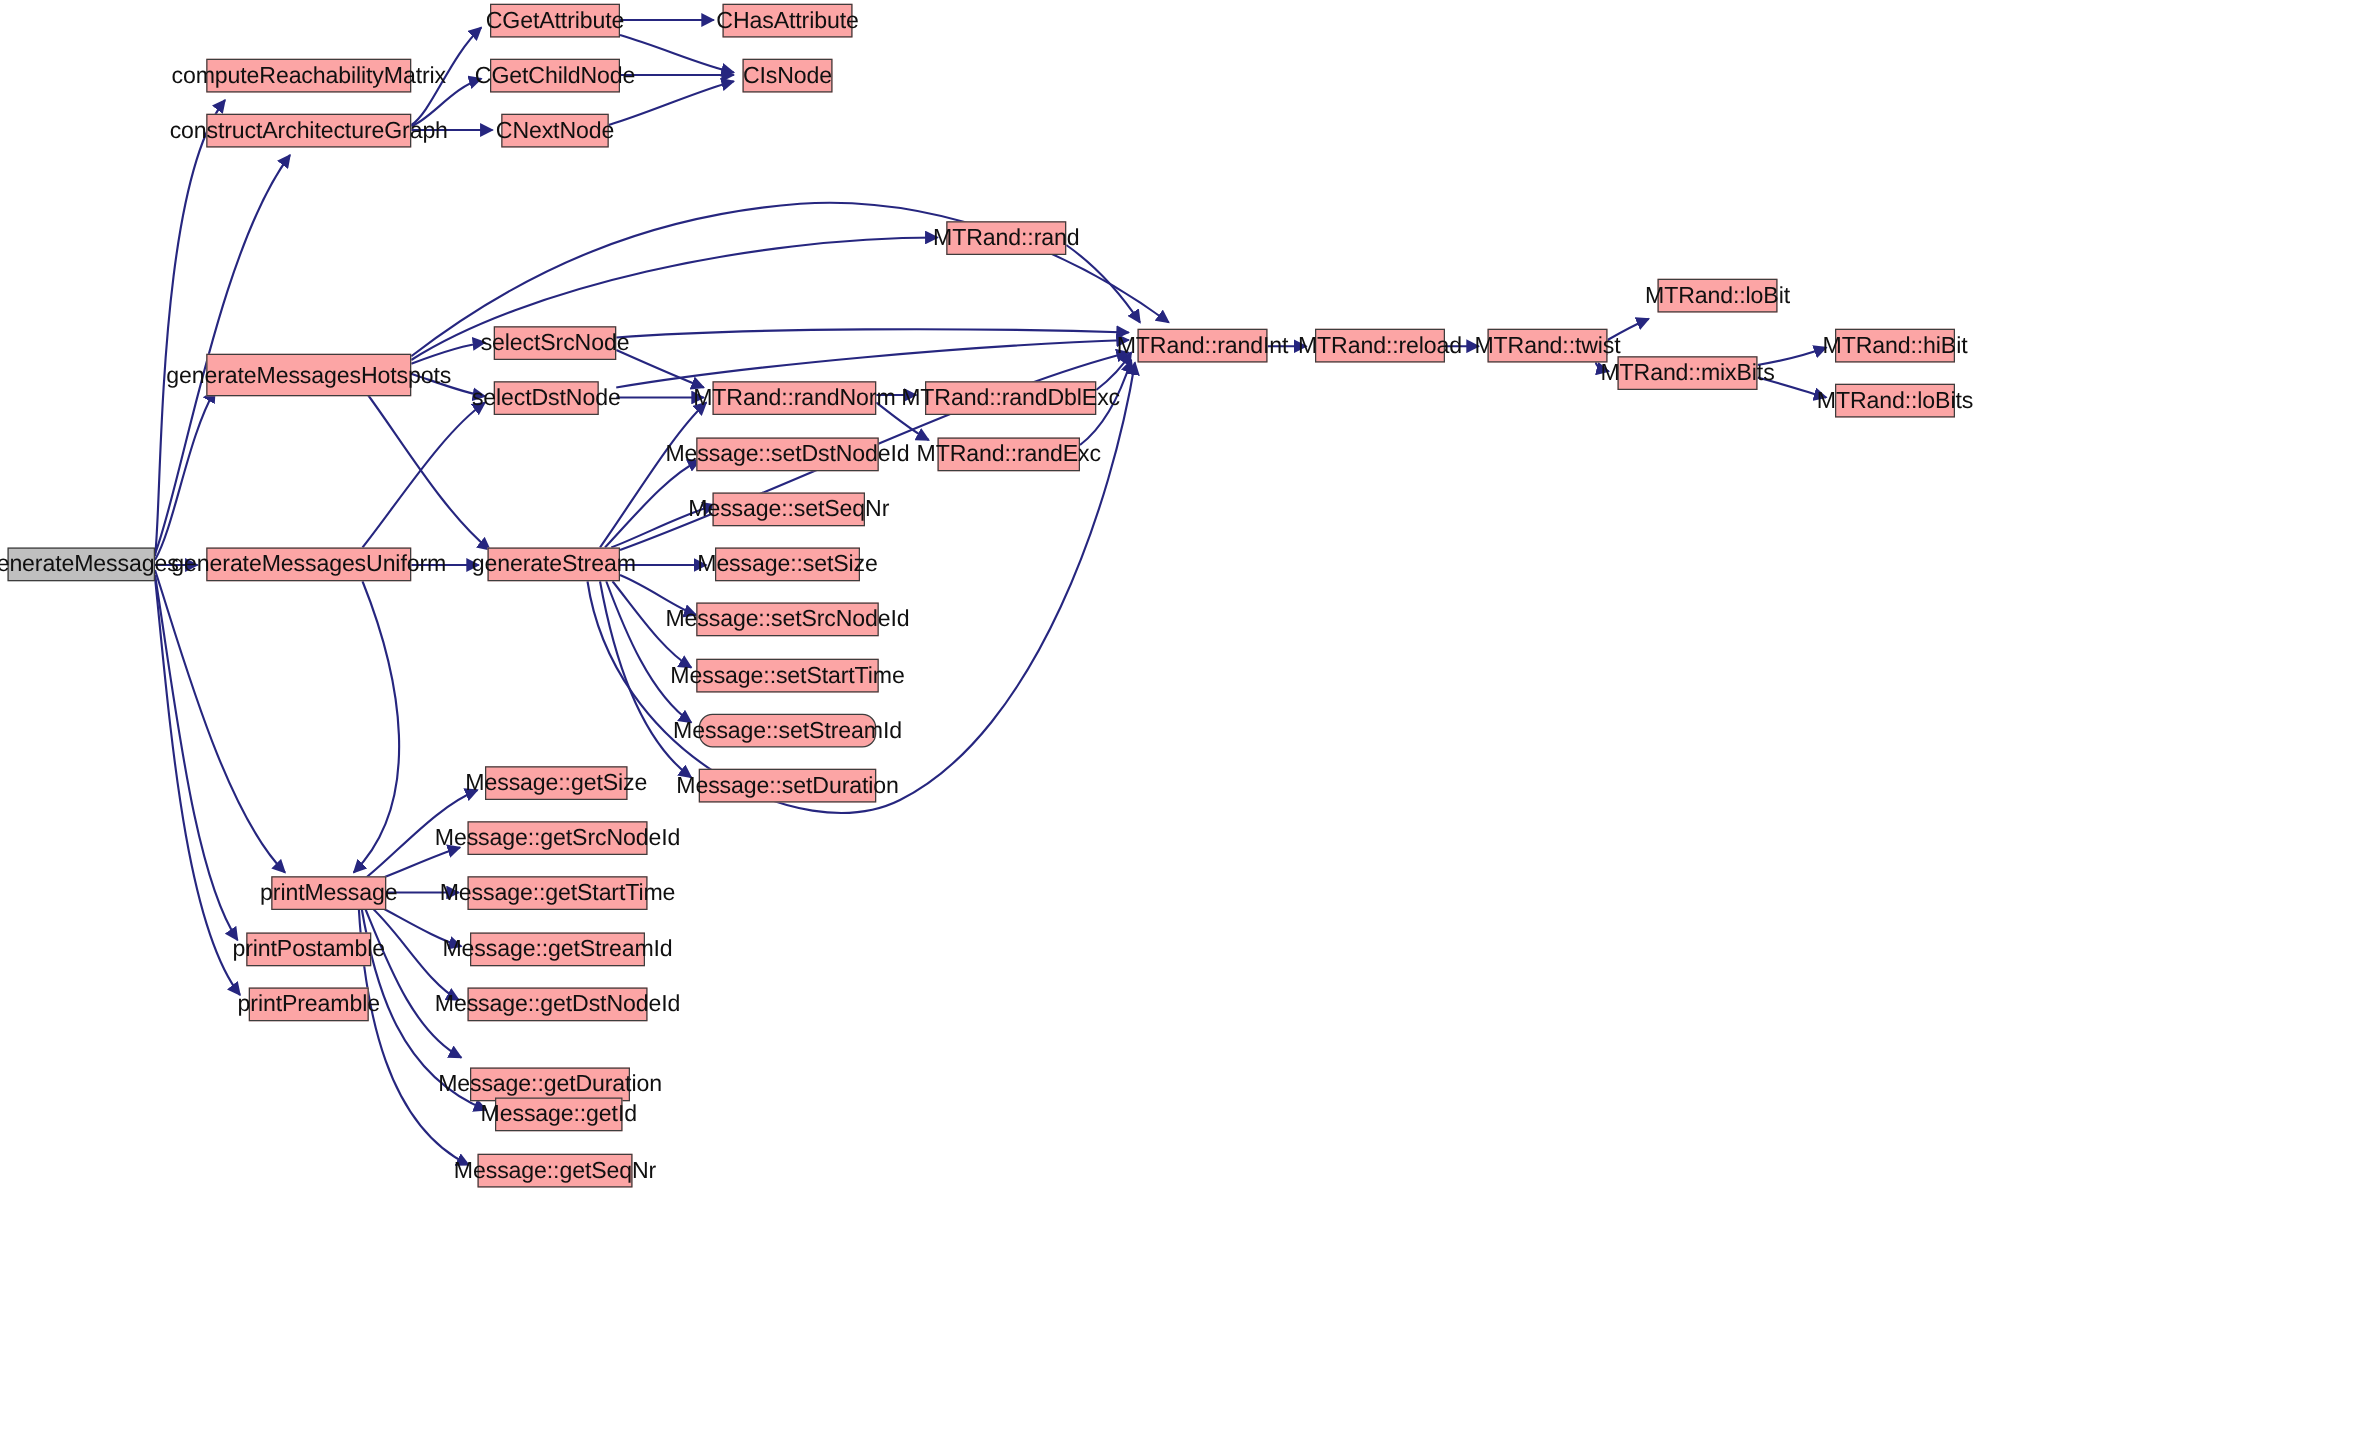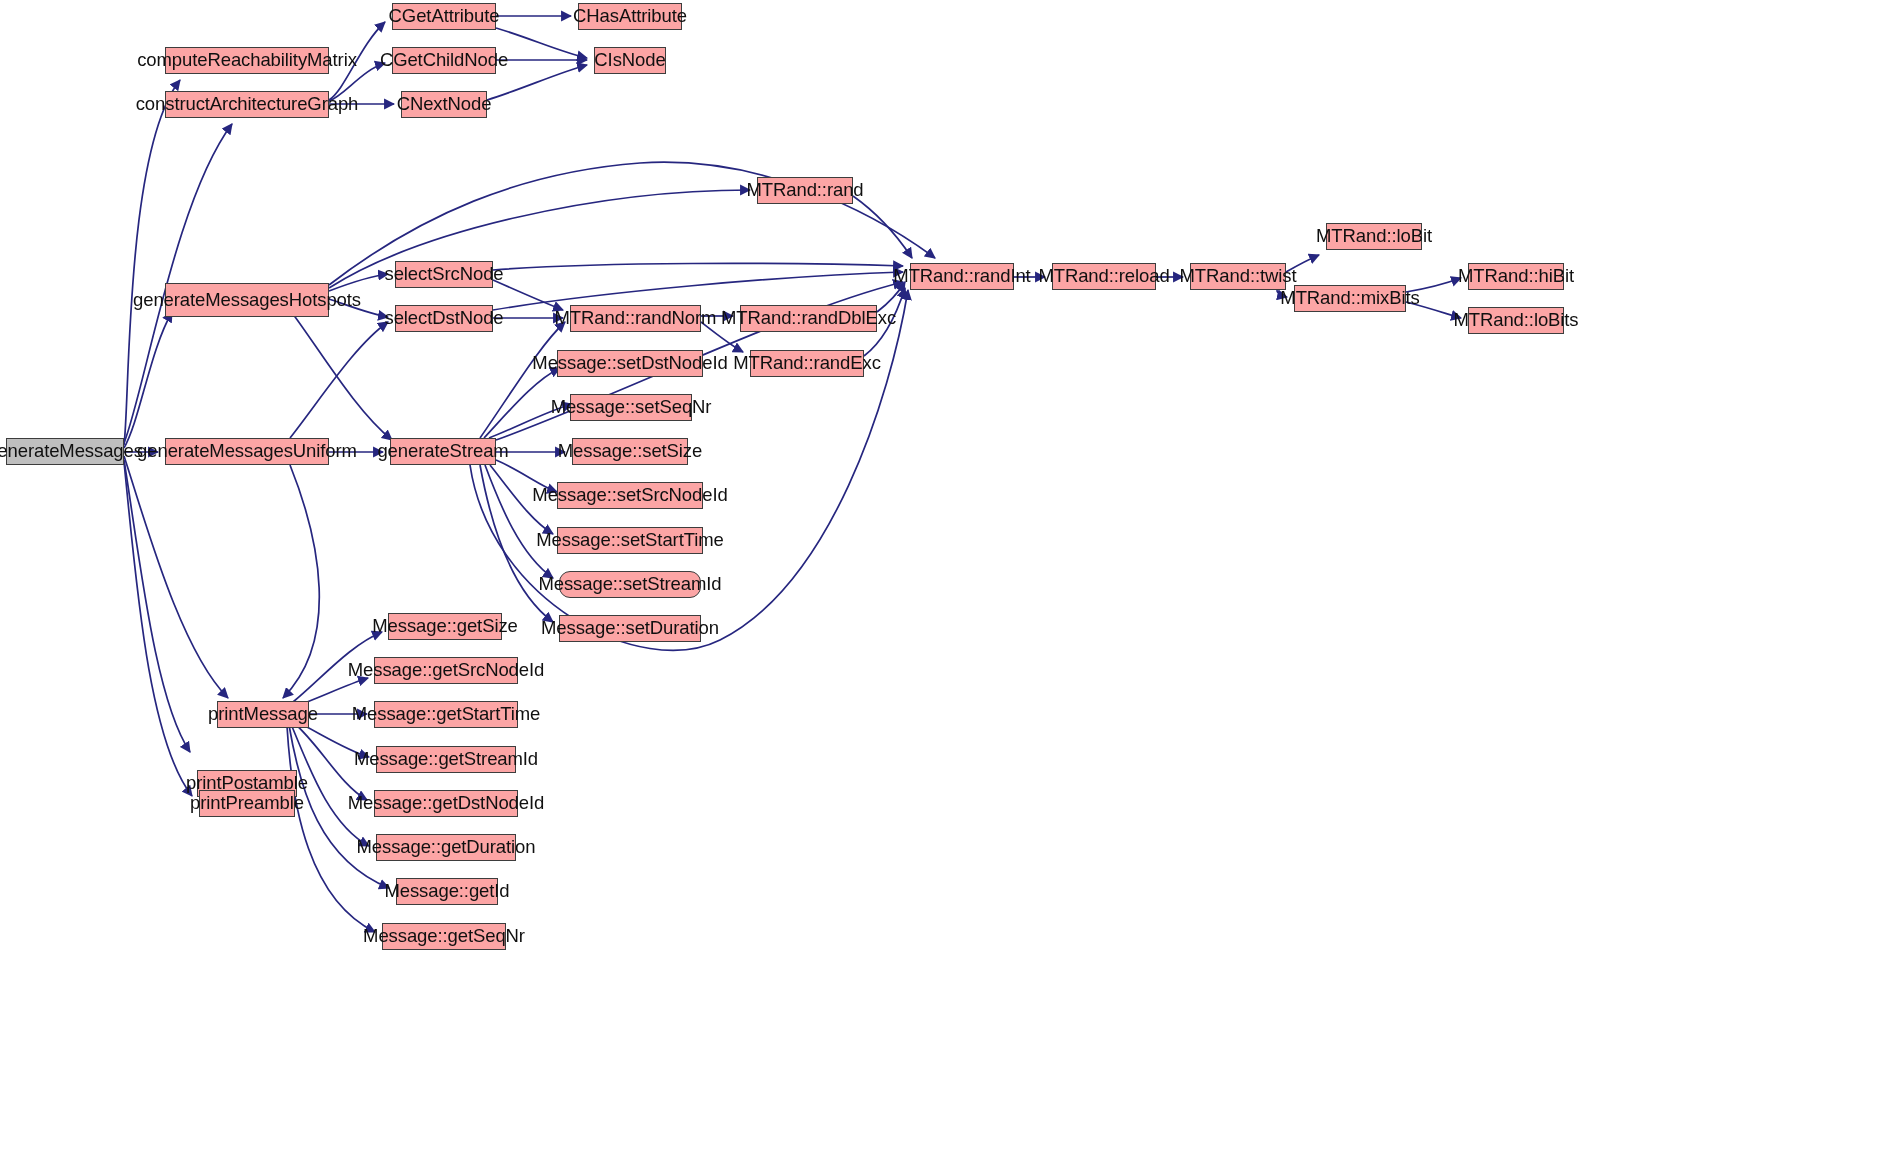--- a/index.html
+++ b/index.html
@@ -155,21 +155,21 @@
       </div>
       <div class="node" style="left: 165px; top: 283px; width: 164px; height: 34px;">
         <span class="node-label">generateMessagesHotspots</span>
       </div>
       <div class="node" style="left: 165px; top: 438px; width: 164px; height: 27px;">
         <span class="node-label">generateMessagesUniform</span>
       </div>
       <div class="node" style="left: 395px; top: 261px; width: 98px; height: 27px;">
         <span class="node-label">selectSrcNode</span>
       </div>
-      <div class="node" style="left: 395px; top: 305px; width: 98px; height: 27px;">
+      <div class="node" style="left: 395px; top: 305px; width: 84px; height: 27px;">
         <span class="node-label">selectDstNode</span>
       </div>
       <div class="node" style="left: 390px; top: 438px; width: 106px; height: 27px;">
         <span class="node-label">generateStream</span>
       </div>
       <div class="node" style="left: 757px; top: 177px; width: 96px; height: 27px;">
         <span class="node-label">MTRand::rand</span>
       </div>
       <div class="node" style="left: 570px; top: 305px; width: 131px; height: 27px;">
         <span class="node-label">MTRand::randNorm</span>
@@ -218,42 +218,42 @@
       </div>
       <div class="node" style="left: 559px; top: 571px; width: 142px; height: 27px; border-radius: 11px;">
         <span class="node-label">Message::setStreamId</span>
       </div>
       <div class="node" style="left: 559px; top: 615px; width: 142px; height: 27px;">
         <span class="node-label">Message::setDuration</span>
       </div>
       <div class="node" style="left: 201px; top: 701px; width: 92px; height: 27px; margin-left: 16px;">
         <span class="node-label">printMessage</span>
       </div>
-      <div class="node" style="left: 197px; top: 746px; width: 100px; height: 27px; margin-top: 24px;">
+      <div class="node" style="left: 197px; top: 746px; width: 100px; height: 27px;">
         <span class="node-label">printPostamble</span>
       </div>
       <div class="node" style="left: 199px; top: 790px; width: 96px; height: 27px;">
         <span class="node-label">printPreamble</span>
       </div>
       <div class="node" style="left: 388px; top: 613px; width: 114px; height: 27px;">
         <span class="node-label">Message::getSize</span>
       </div>
       <div class="node" style="left: 374px; top: 657px; width: 144px; height: 27px;">
         <span class="node-label">Message::getSrcNodeId</span>
       </div>
       <div class="node" style="left: 374px; top: 701px; width: 144px; height: 27px;">
         <span class="node-label">Message::getStartTime</span>
       </div>
       <div class="node" style="left: 376px; top: 746px; width: 140px; height: 27px;">
         <span class="node-label">Message::getStreamId</span>
       </div>
       <div class="node" style="left: 374px; top: 790px; width: 144px; height: 27px;">
         <span class="node-label">Message::getDstNodeId</span>
       </div>
-      <div class="node" style="left: 376px; top: 834px; width: 140px; height: 27px;">
+      <div class="node" style="left: 376px; top: 854px; width: 128px; height: 27px;">
         <span class="node-label">Message::getDuration</span>
       </div>
       <div class="node" style="left: 396px; top: 878px; width: 102px; height: 27px;">
         <span class="node-label">Message::getId</span>
       </div>
       <div class="node" style="left: 382px; top: 923px; width: 124px; height: 27px;">
         <span class="node-label">Message::getSeqNr</span>
       </div>
     </div>
 </div>

